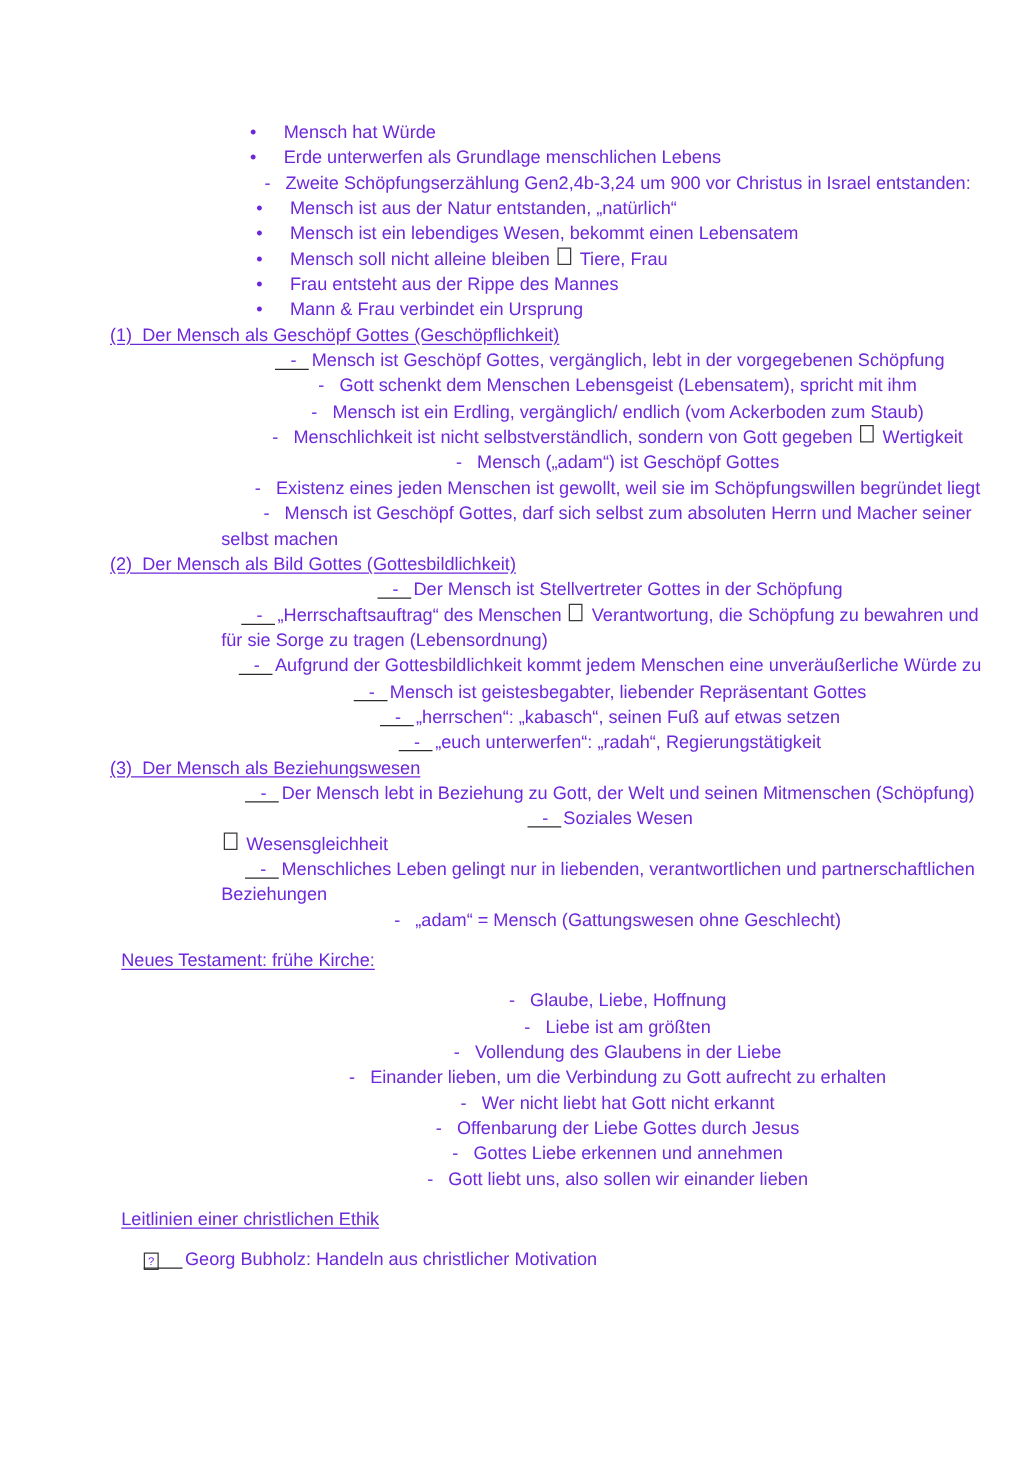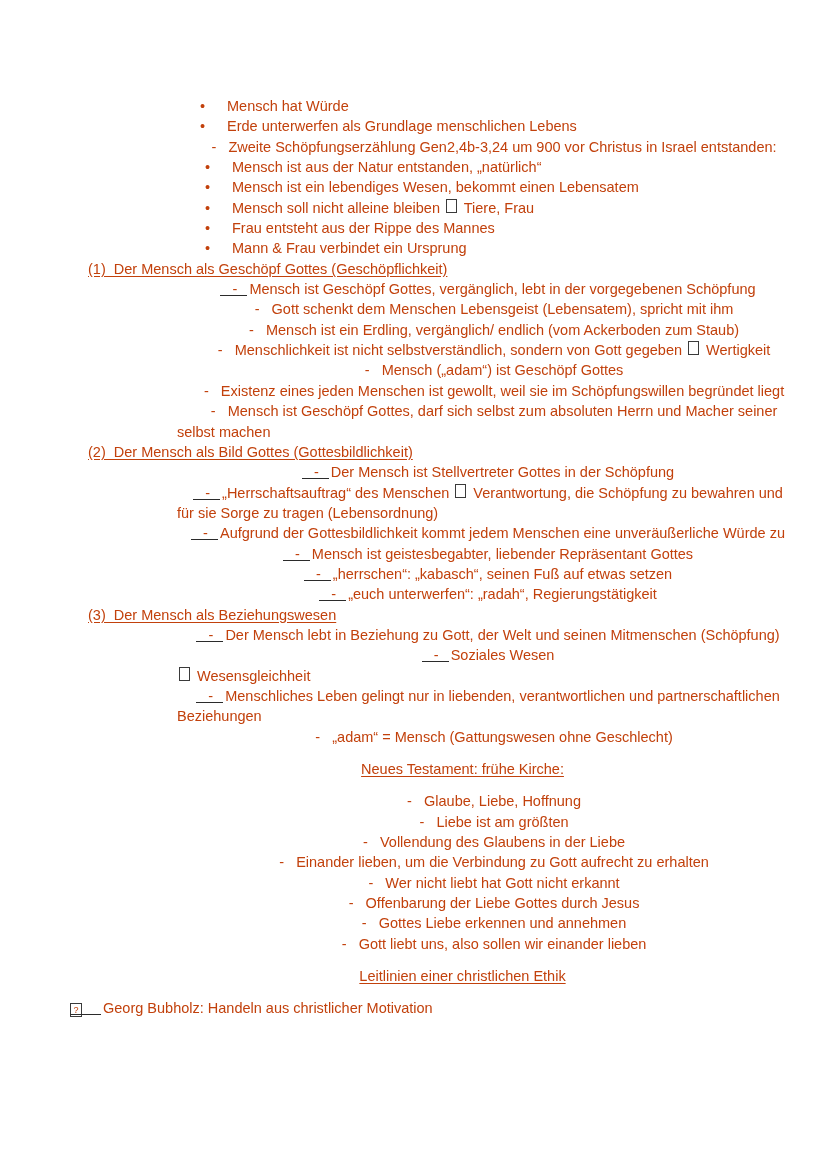--- a/index.html
+++ b/index.html
@@ -4,39 +4,39 @@
 <style>
   html,body{margin:0;padding:0;}
   body{background:#ffffff;}
   .page{
     position:relative;
     width:828px;height:1169px;
     background:#ffffff;
     font-family:"Liberation Sans","DejaVu Sans",sans-serif;
     font-size:14.5px;
     line-height:20.35px;
-    color:#c2410c;
+    color:#6d28d9;
     overflow:hidden;
   }
   .doc{position:absolute;top:96px;left:0;width:828px;}
   .line{white-space:pre;}
   .marker{display:inline-block;position:relative;}
   .l-bullet{padding-left:200px;}
   .l-bullet .marker{width:27px;}
   .l-bullet2{padding-left:205px;}
   .l-dash{padding-left:148px;text-align:center;}
   .l-dash .marker{width:29px;}
   .l-dashu .marker::after{
     content:"";position:absolute;left:0;top:16px;width:27px;
     border-top:1.2px solid #2b2b2b;
   }
   .l-h2{padding-left:88px;text-decoration:underline;text-underline-offset:2px;}
-  .l-h1{padding-left:97px;text-decoration:underline;text-underline-offset:2px;margin-top:12px;margin-bottom:12px;text-align:center;}
+  .l-h1{padding-left:97px;text-decoration:underline;text-underline-offset:2px;margin-top:12px;margin-bottom:12px;}
   .l-cont{padding-left:177px;}
-  .l-ref{padding-left:70px;}
+  .l-ref{padding-left:115px;}
   .l-ref .marker{width:33px;}
   .l-ref .marker::after{
     content:"";position:absolute;left:0;top:16px;width:31px;
     border-top:1.2px solid #2b2b2b;
   }
   .qbox{
     display:inline-block;width:10px;height:12px;
     border:1px solid #3a3a3a;
     font-size:9px;line-height:12px;text-align:center;
     vertical-align:0;

